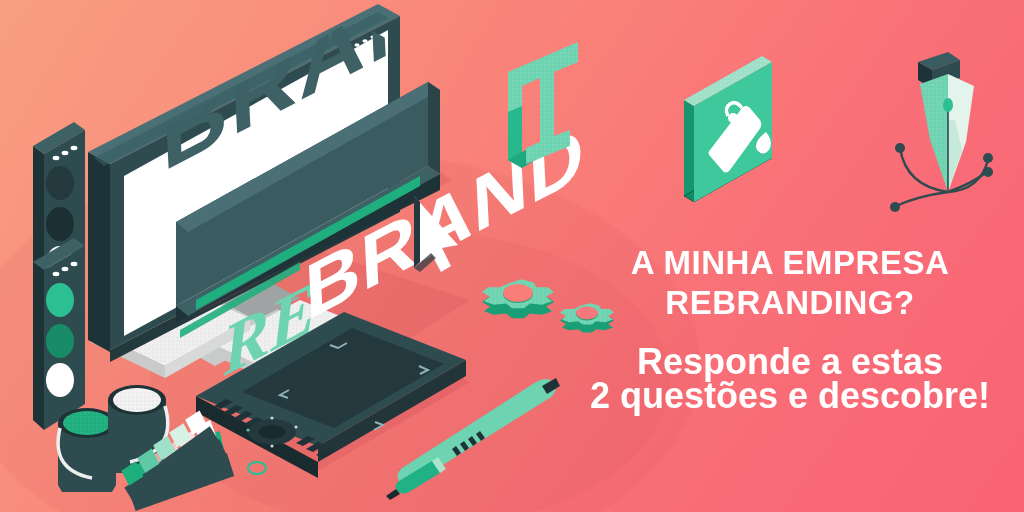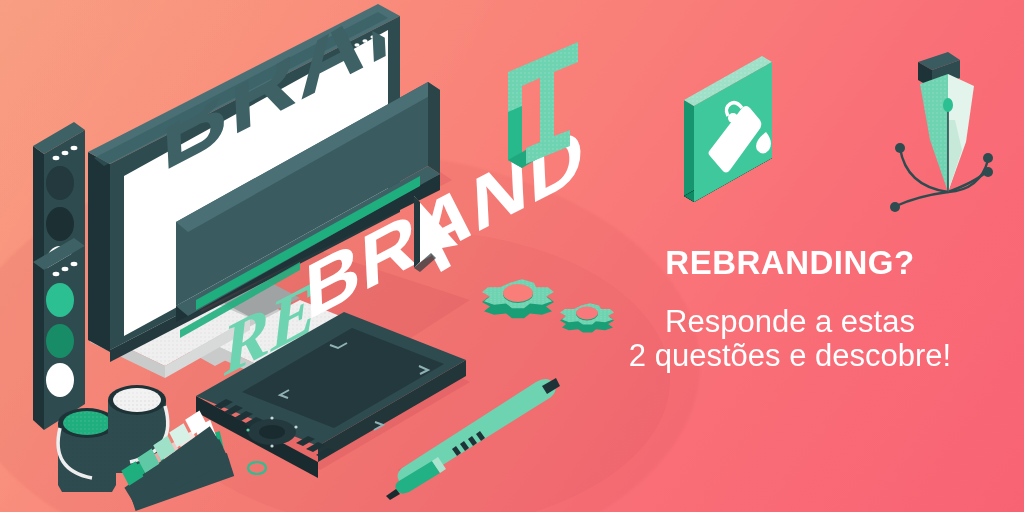--- a/index.html
+++ b/index.html
@@ -31,21 +31,21 @@
   
   .text-block{
     position:absolute;left:566px;top:243px;width:448px;text-align:center;
     color:#ffffff;
   }
   .headline{
     font-size:33px;line-height:40px;font-weight:bold;letter-spacing:.5px;
     margin:0;
   }
   .subhead{
-    margin:22px 0 0 0;font-size:31px;line-height:34px;font-weight:normal;
+    margin:22px 0 0 0;font-size:36px;line-height:34px;font-weight:bold;
   }
   .subhead div{white-space:nowrap;}
 </style>
 </head>
 <body>
 
 <div id="banner">
 
   <div class="bg-sheen"></div>
   <div class="bg-ellipse"></div>
@@ -347,20 +347,21 @@
       <polygon points="948,74 974,86 966,142 948,192" fill="#E3F4EC"></polygon>
       <polygon points="948,120 948,192 962,150 955,120" fill="#C6E9DA"></polygon>
 
       <line x1="948" y1="100" x2="948" y2="192" stroke="#2E4B4F" stroke-width="1.6"></line>
       <ellipse cx="948" cy="105" rx="5" ry="7" fill="#2BBF91"></ellipse>
     </g>
   </svg>
 
   <div class="text-block">
     <div class="headline">
+      <div>A MINHA EMPRESA</div>
       <div>REBRANDING?</div>
     </div>
     <div class="subhead">
       <div>Responde a estas</div>
       <div>2 questões e descobre!</div>
     </div>
   </div>
 
 </div>
 

